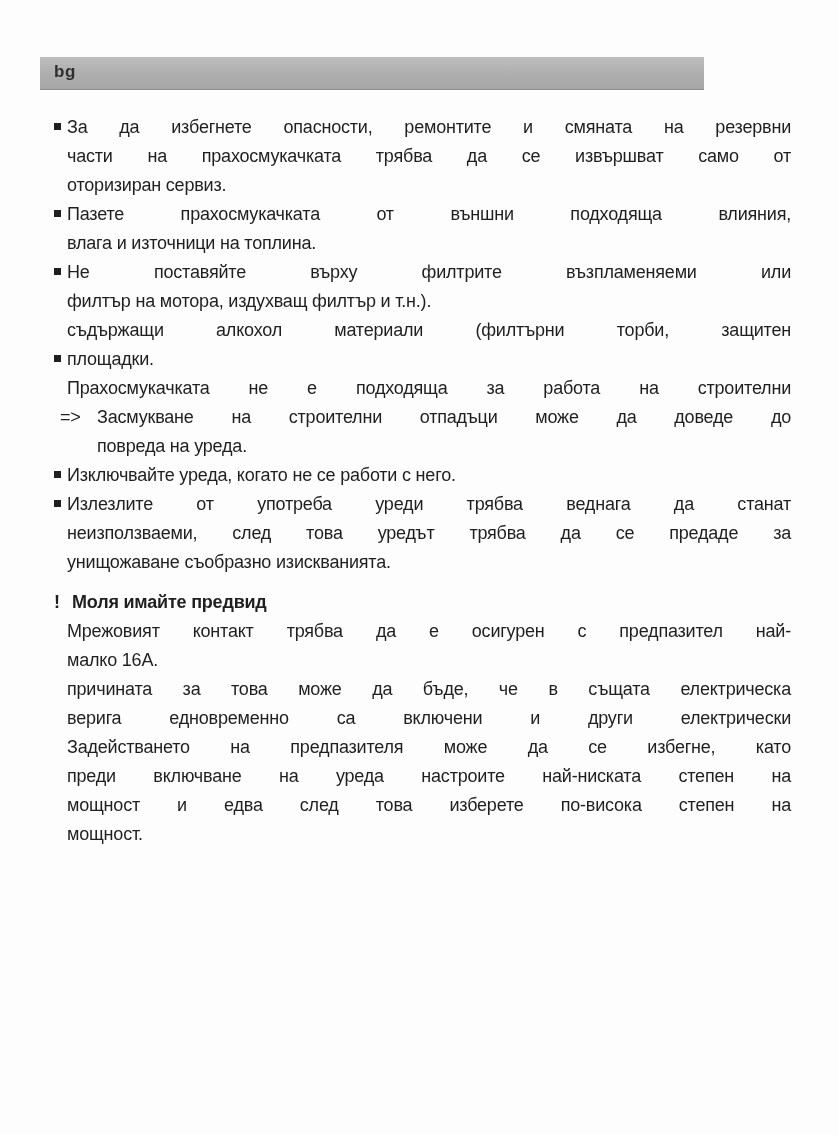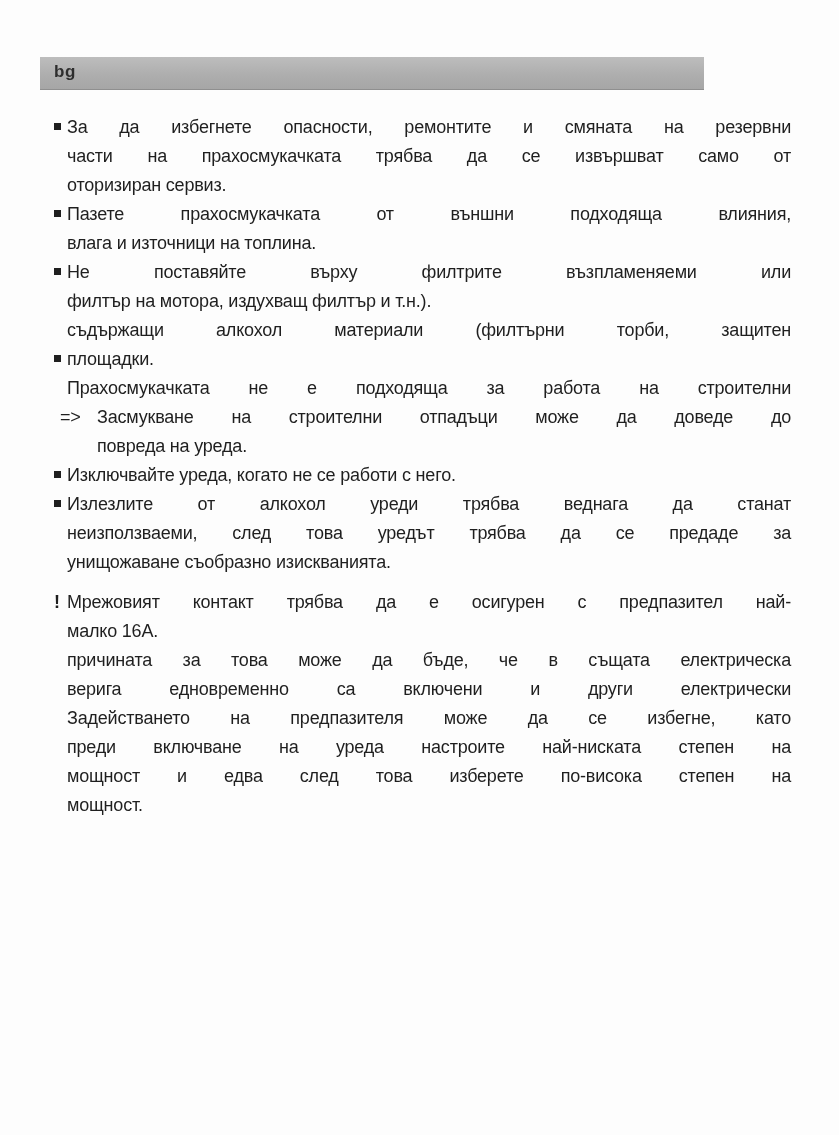--- a/index.html
+++ b/index.html
@@ -120,26 +120,26 @@
         <span class="marker">=&gt;</span>
         <div class="ln just">Засмукване на строителни отпадъци може да доведе до</div>
         <div class="ln">повреда на уреда.</div>
       </div>
       <div class="item">
         <span class="bullet"></span>
         <div class="ln">Изключвайте уреда, когато не се работи с него.</div>
       </div>
       <div class="item">
         <span class="bullet"></span>
-        <div class="ln just">Излезлите от алкохол уреди трябва веднага да станат</div>
+        <div class="ln just">Излезлите от употреба уреди трябва веднага да станат</div>
         <div class="ln just">неизползваеми, след това уредът трябва да се предаде за</div>
         <div class="ln">унищожаване съобразно изискванията.</div>
       </div>
       <div class="note">
-        <div class="note-title"><span class="excl">!</span></div>
+        <div class="note-title"><span class="excl">!</span><span>Моля имайте предвид</span></div>
         <div class="note-par">
           <div class="ln just">Мрежовият контакт трябва да е осигурен с предпазител най-</div>
           <div class="ln">малко 16А.</div>
         </div>
         <div class="note-par">
           <div class="ln just">причината за това може да бъде, че в същата електрическа</div>
           <div class="ln just">верига едновременно са включени и други електрически</div>
         </div>
         <div class="note-par">
           <div class="ln just">Задействането на предпазителя може да се избегне, като</div>

